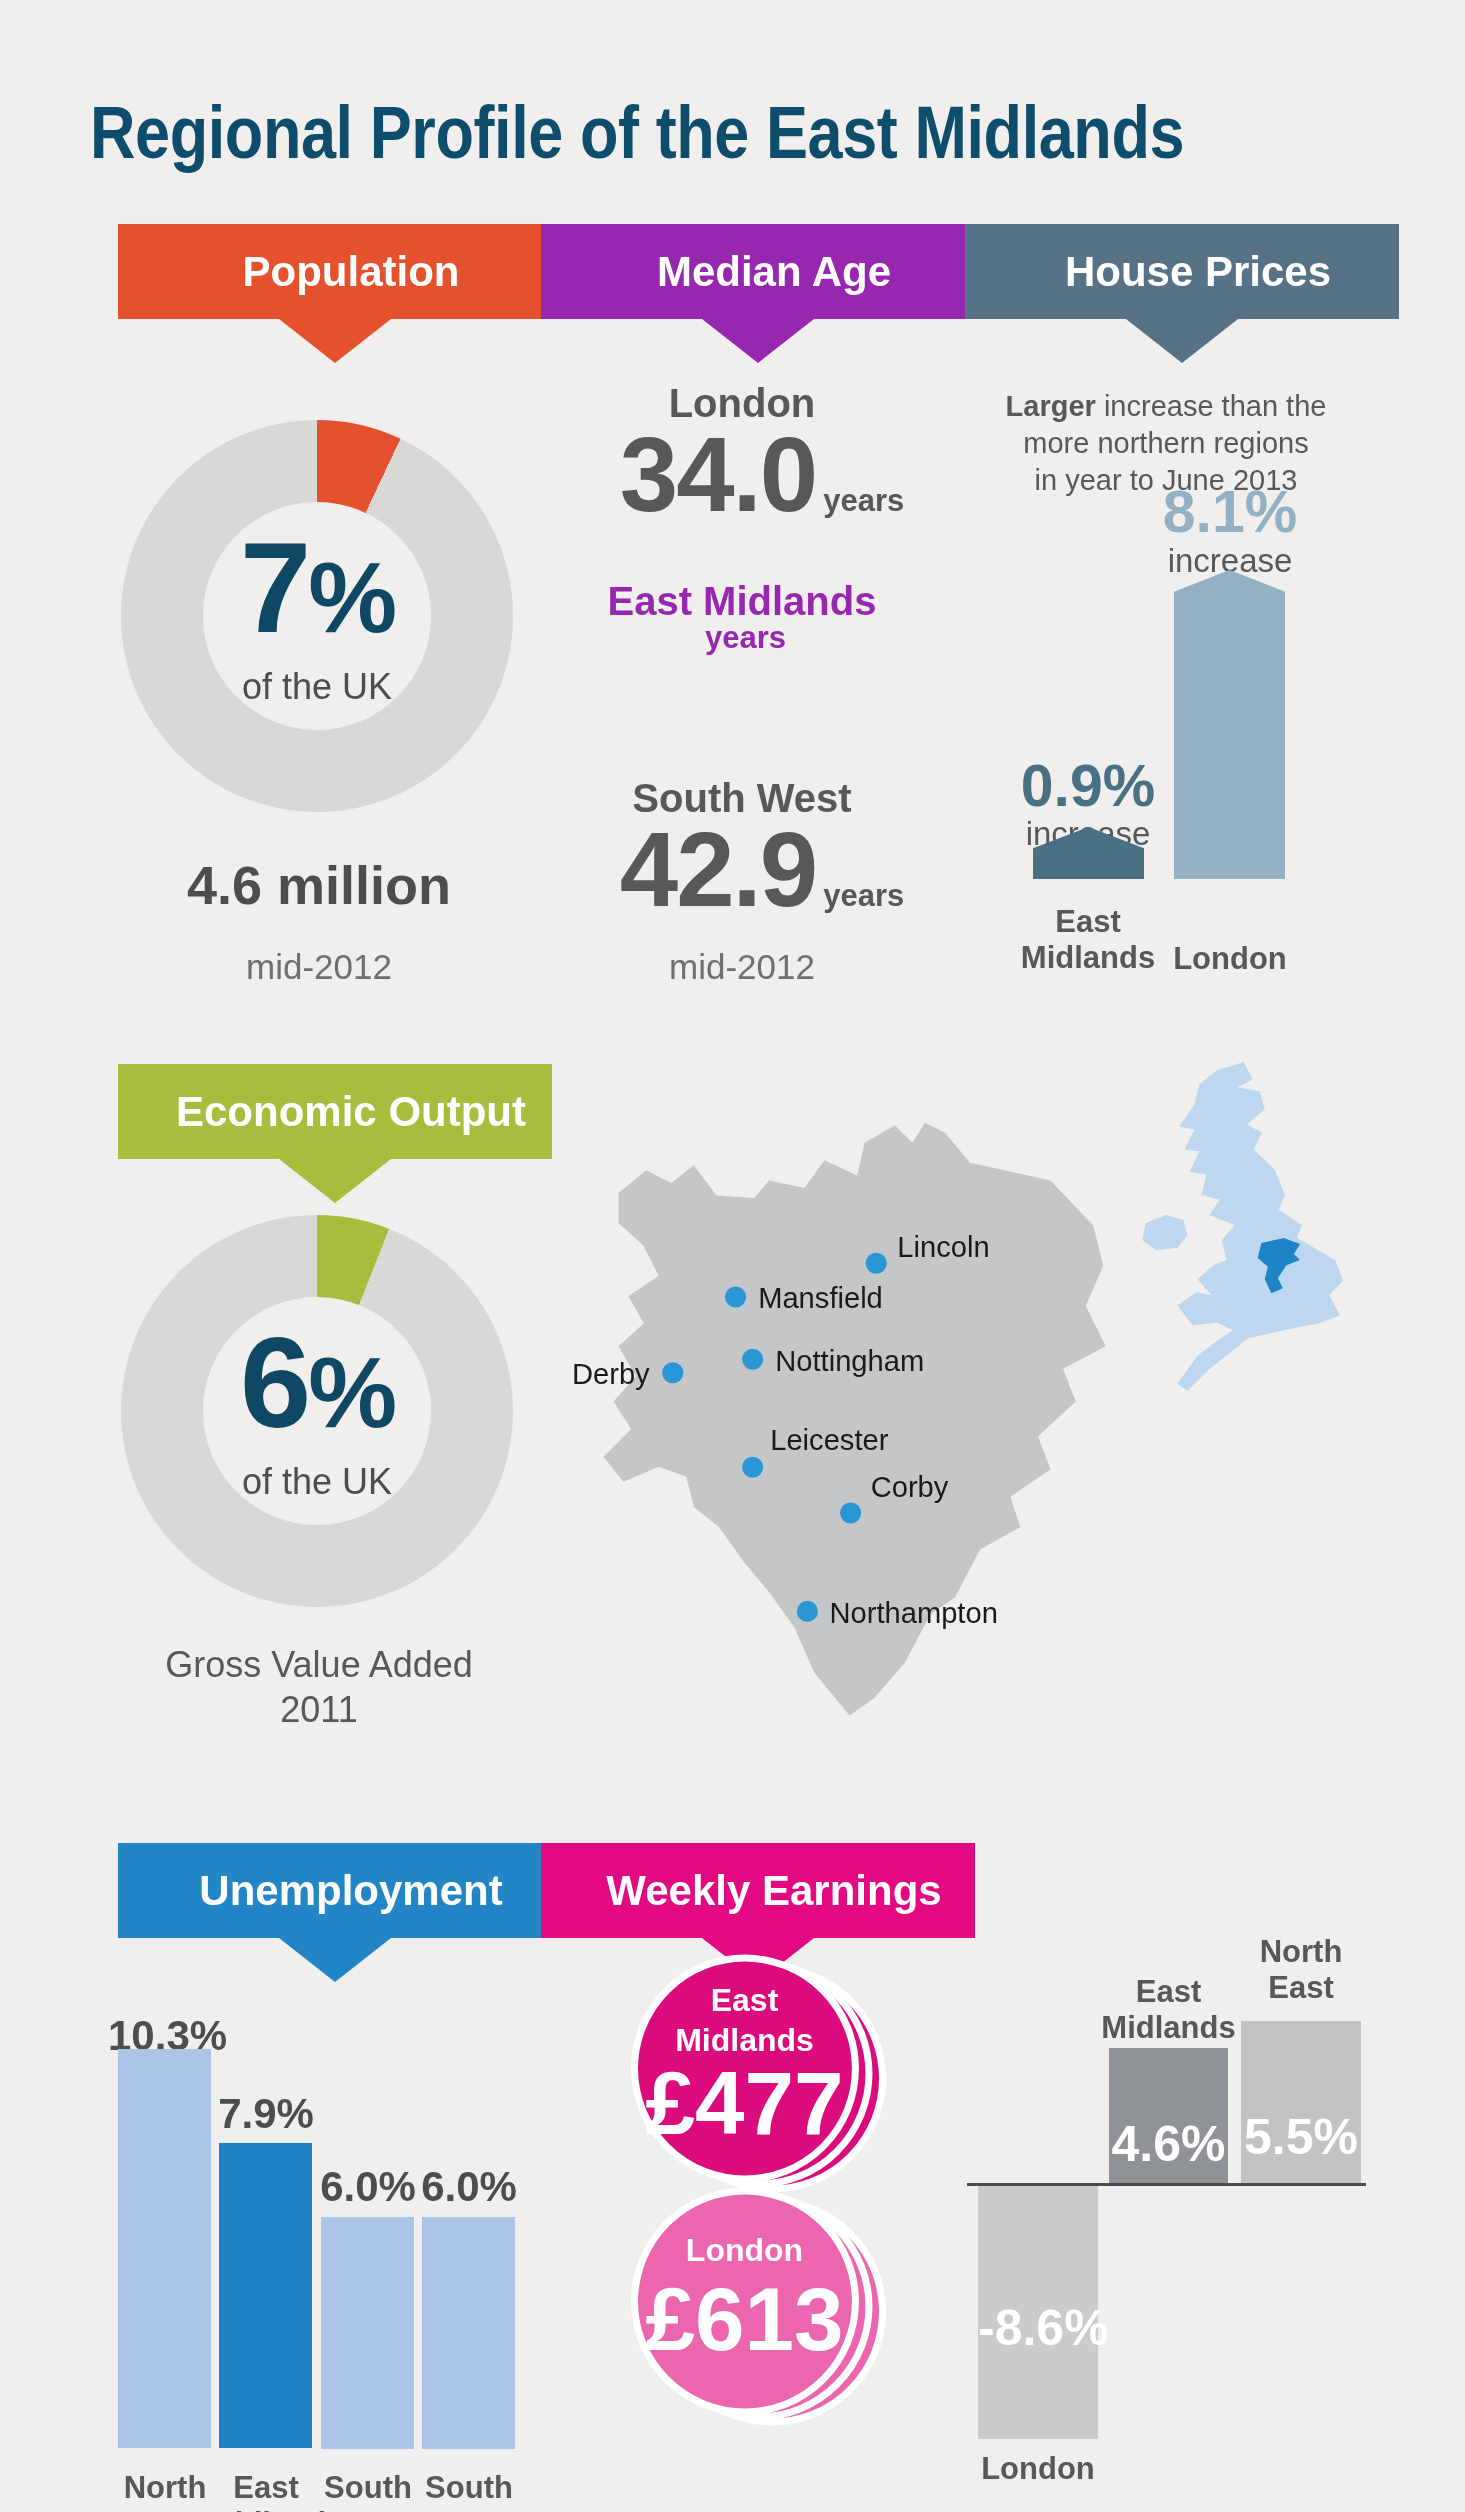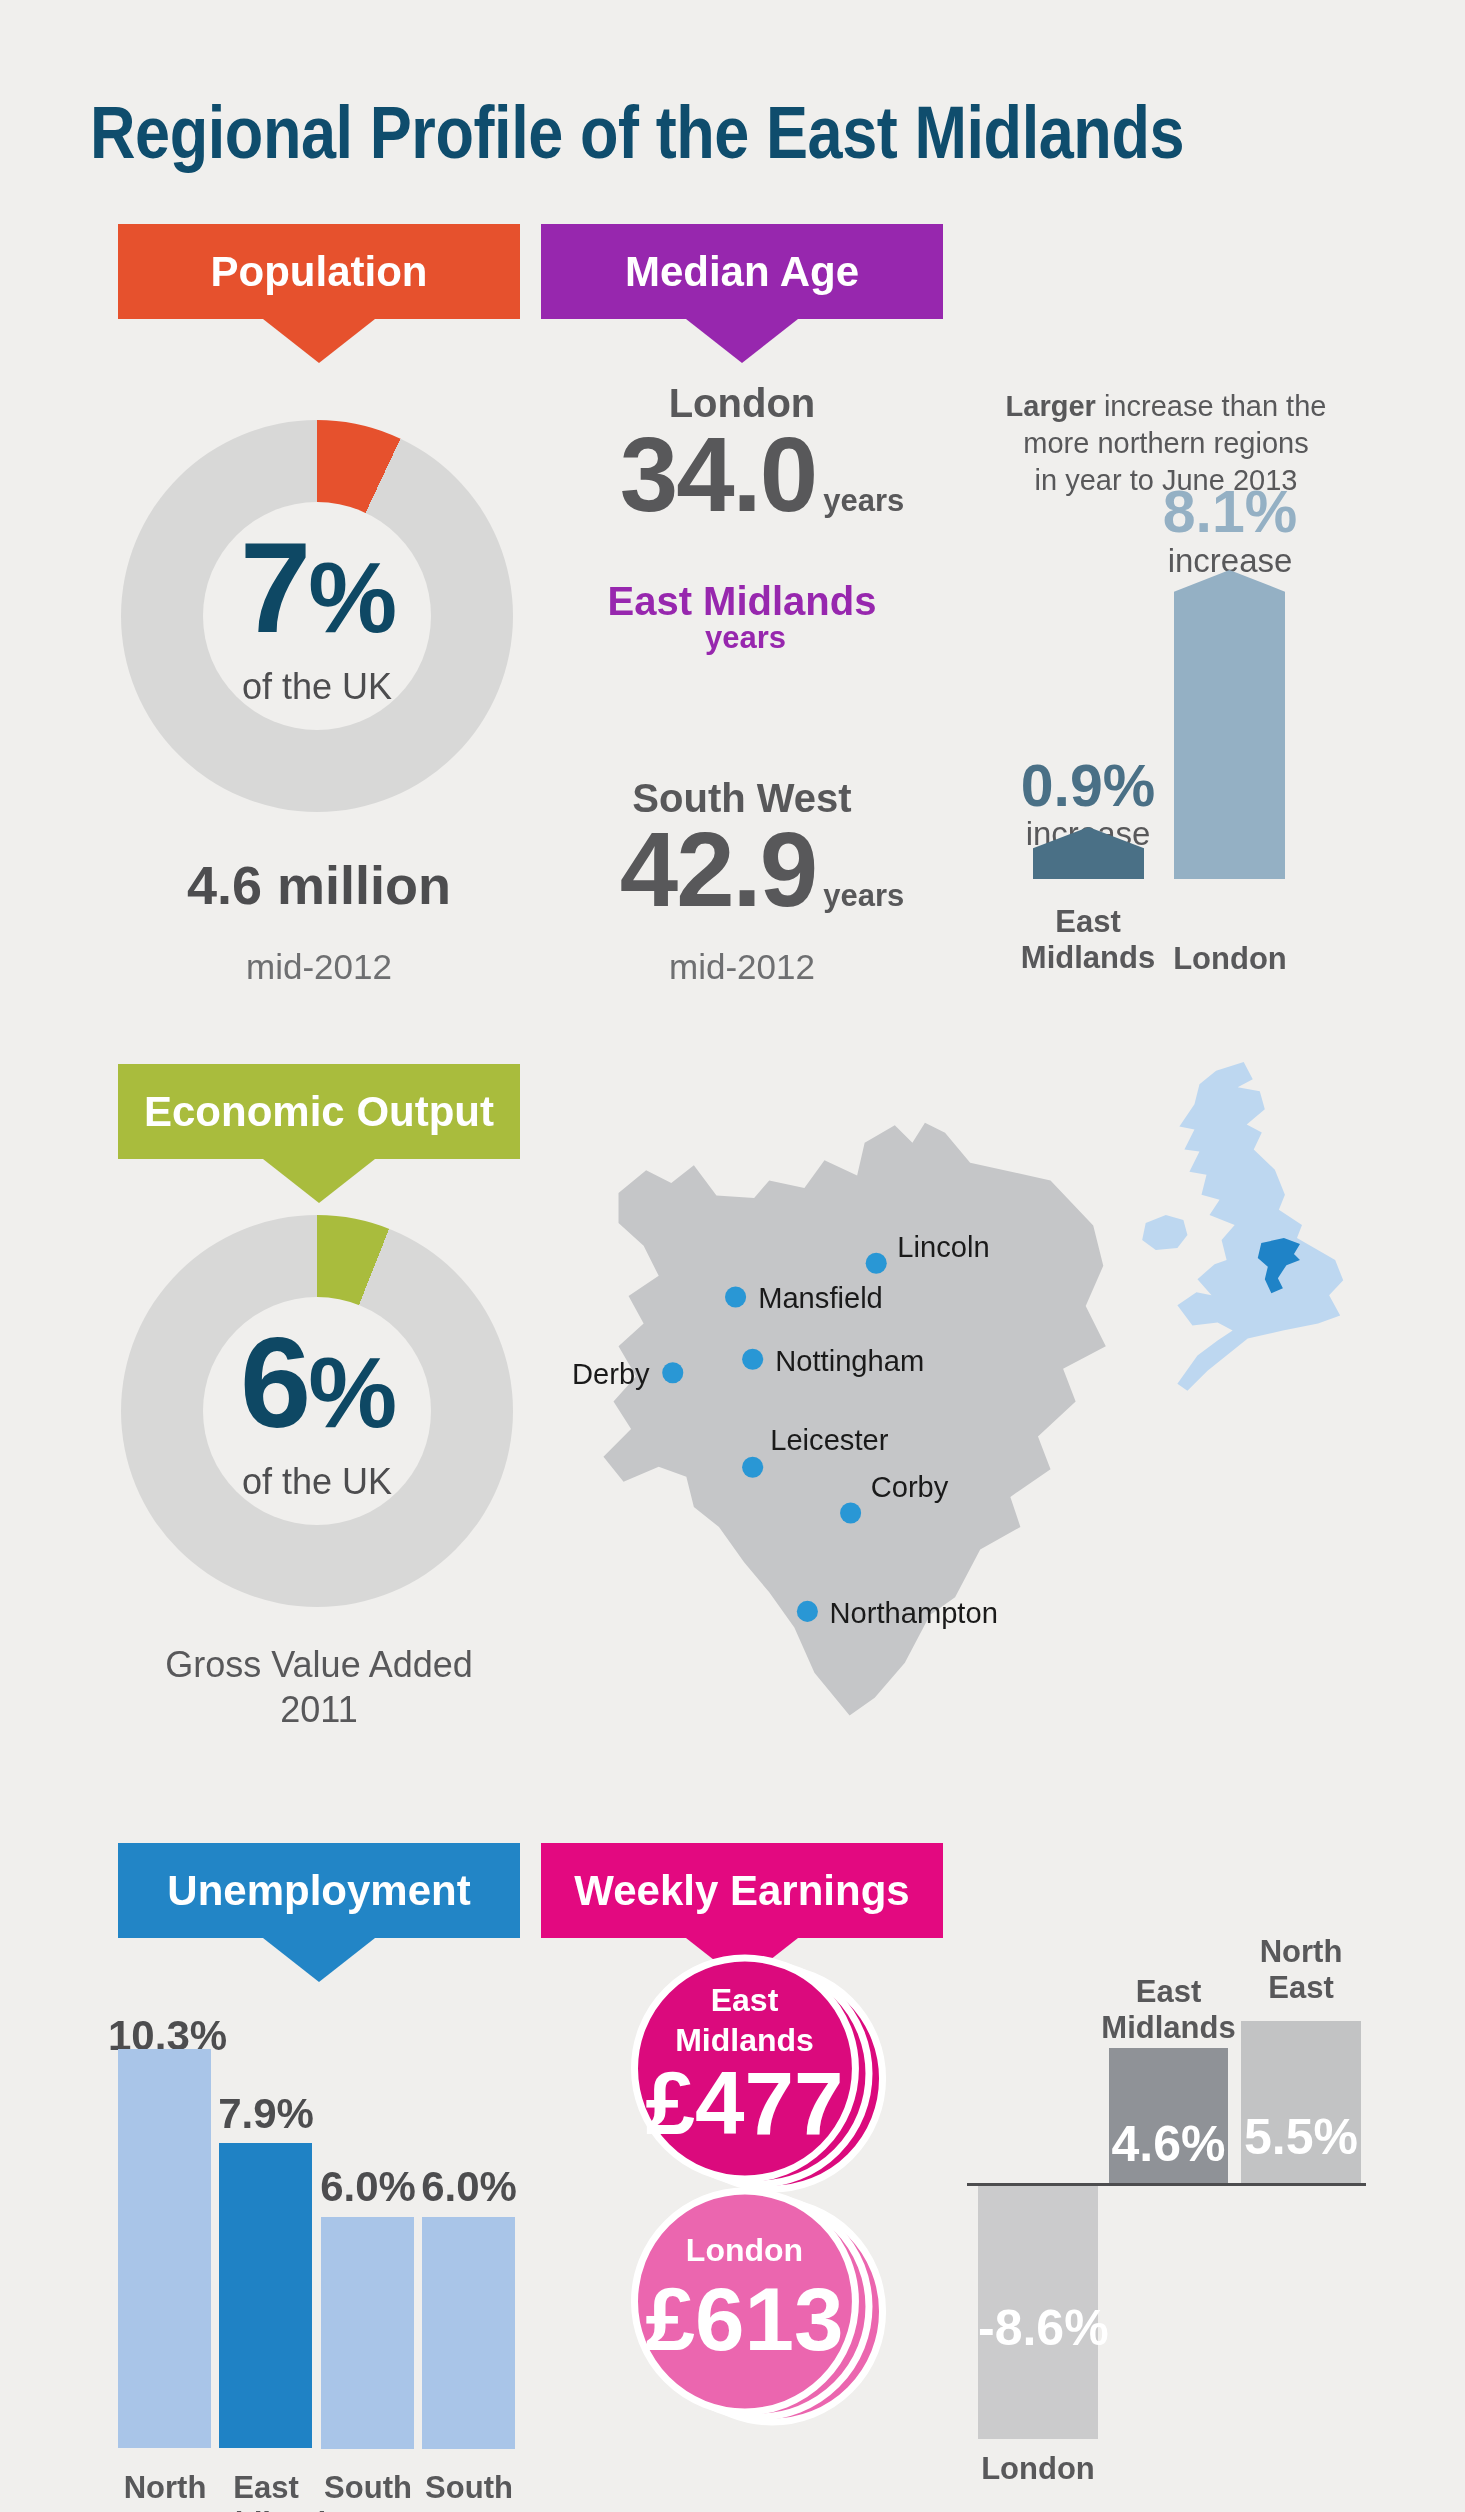--- a/index.html
+++ b/index.html
@@ -1,20 +1,20 @@
 <!DOCTYPE html>
 <html style="--bg: #F0EFED; --title-teal: #0F4D6D; --num-teal: #0E4864; --orange: #E6512D; --purple: #9727AE; --slate: #567286; --green: #A9BC3D; --blue: #2285C6; --pink: #E30980; --gray-header: #9A9CA0; --ring: #D8D8D7; --dark-text: #4D4D4F; --mid-text: #58585A; --soft-text: #6E6F71; --bar-light: #A9C5E8; --bar-dark: #1F82C5; --hp-light: #94B0C4; --hp-dark: #4A7086; --map-gray: #C5C6C8; --map-dot: #2997D5; --inset-light: #BDD7F0; --inset-dark: #1F83C7; --coin-em: #DB0A7D; --coin-london: #EB66AF; --traffic-dark: #8F9297; --traffic-mid: #C2C3C4; --traffic-light: #CBCBCC; --axis: #4D4D4F; --logo-black: #231F20; --logo-gray: #9D9FA2; --footer-text: #414042;font-size:8px"><head>
 <meta charset="utf-8">
 <style>
   html,body{margin:0;padding:0;}
   body{font-family:"Liberation Sans","DejaVu Sans",sans-serif;background:#dcdcdc;}
   .page{position:relative;width:1466px;height:2968px;background:var(--bg,#F0EFED);overflow:hidden;}
   .abs{position:absolute;}
   .ctr{text-align:center;}
-  .band{position:absolute;width:402px;height:95px;display:flex;flex-direction:column;align-items:center;justify-content:center;color:#fff;font-weight:bold;font-size:42px;line-height:45px;text-align:center;}
+  .band{position:absolute;width:402px;height:95px;display:flex;flex-direction:column;align-items:center;justify-content:center;color:#fff;font-weight:bold;font-size:42px;line-height:45px;text-align:center;padding-left:32px;}
   .ptr{position:absolute;left:50%;top:100%;transform:translateX(-50%);width:0;height:0;
        border-left:56px solid transparent;border-right:56px solid transparent;border-top:44px solid transparent;}
   .c-orange{background:var(--orange,#E6512D);} .c-orange .ptr{border-top-color:var(--orange,#E6512D);}
   .c-purple{background:var(--purple,#9727AE);} .c-purple .ptr{border-top-color:var(--purple,#9727AE);}
   .c-slate{background:var(--slate,#567286);}   .c-slate .ptr{border-top-color:var(--slate,#567286);}
   .c-green{background:var(--green,#A9BC3D);}   .c-green .ptr{border-top-color:var(--green,#A9BC3D);}
   .c-blue{background:var(--blue,#2285C6);}     .c-blue .ptr{border-top-color:var(--blue,#2285C6);}
   .c-pink{background:var(--pink,#E30980);}     .c-pink .ptr{border-top-color:var(--pink,#E30980);}
   .c-gray{background:var(--gray-header,#9A9CA0);} .c-gray .ptr{border-top-color:var(--gray-header,#9A9CA0);}
   .band.two-line{font-size:38px;line-height:45px;}
@@ -59,20 +59,24 @@
   </div>
 
   <div class="band c-orange" style="left:118px;top:224px;">
     <span>Population</span>
     <span class="ptr"></span>
   </div>
   <div class="band c-purple" style="left:541px;top:224px;">
     <span>Median Age</span>
     <span class="ptr"></span>
   </div>
+  <div class="band c-slate" style="left:965px;top:224px;">
+    <span>House Prices</span>
+    <span class="ptr"></span>
+  </div>
 
   <div class="donut donut-pop" style="left:121px;top:420px;">
     <div class="donut-hole">
       <div class="donut-num"><span>7</span><span class="pct">%</span></div>
       <div class="donut-sub">of the UK</div>
     </div>
   </div>
   <div class="abs ctr big-total" style="left:118px;top:854px;width:402px;">4.6 million</div>
   <div class="abs ctr period" style="left:118px;top:947px;width:402px;">mid-2012</div>
 

